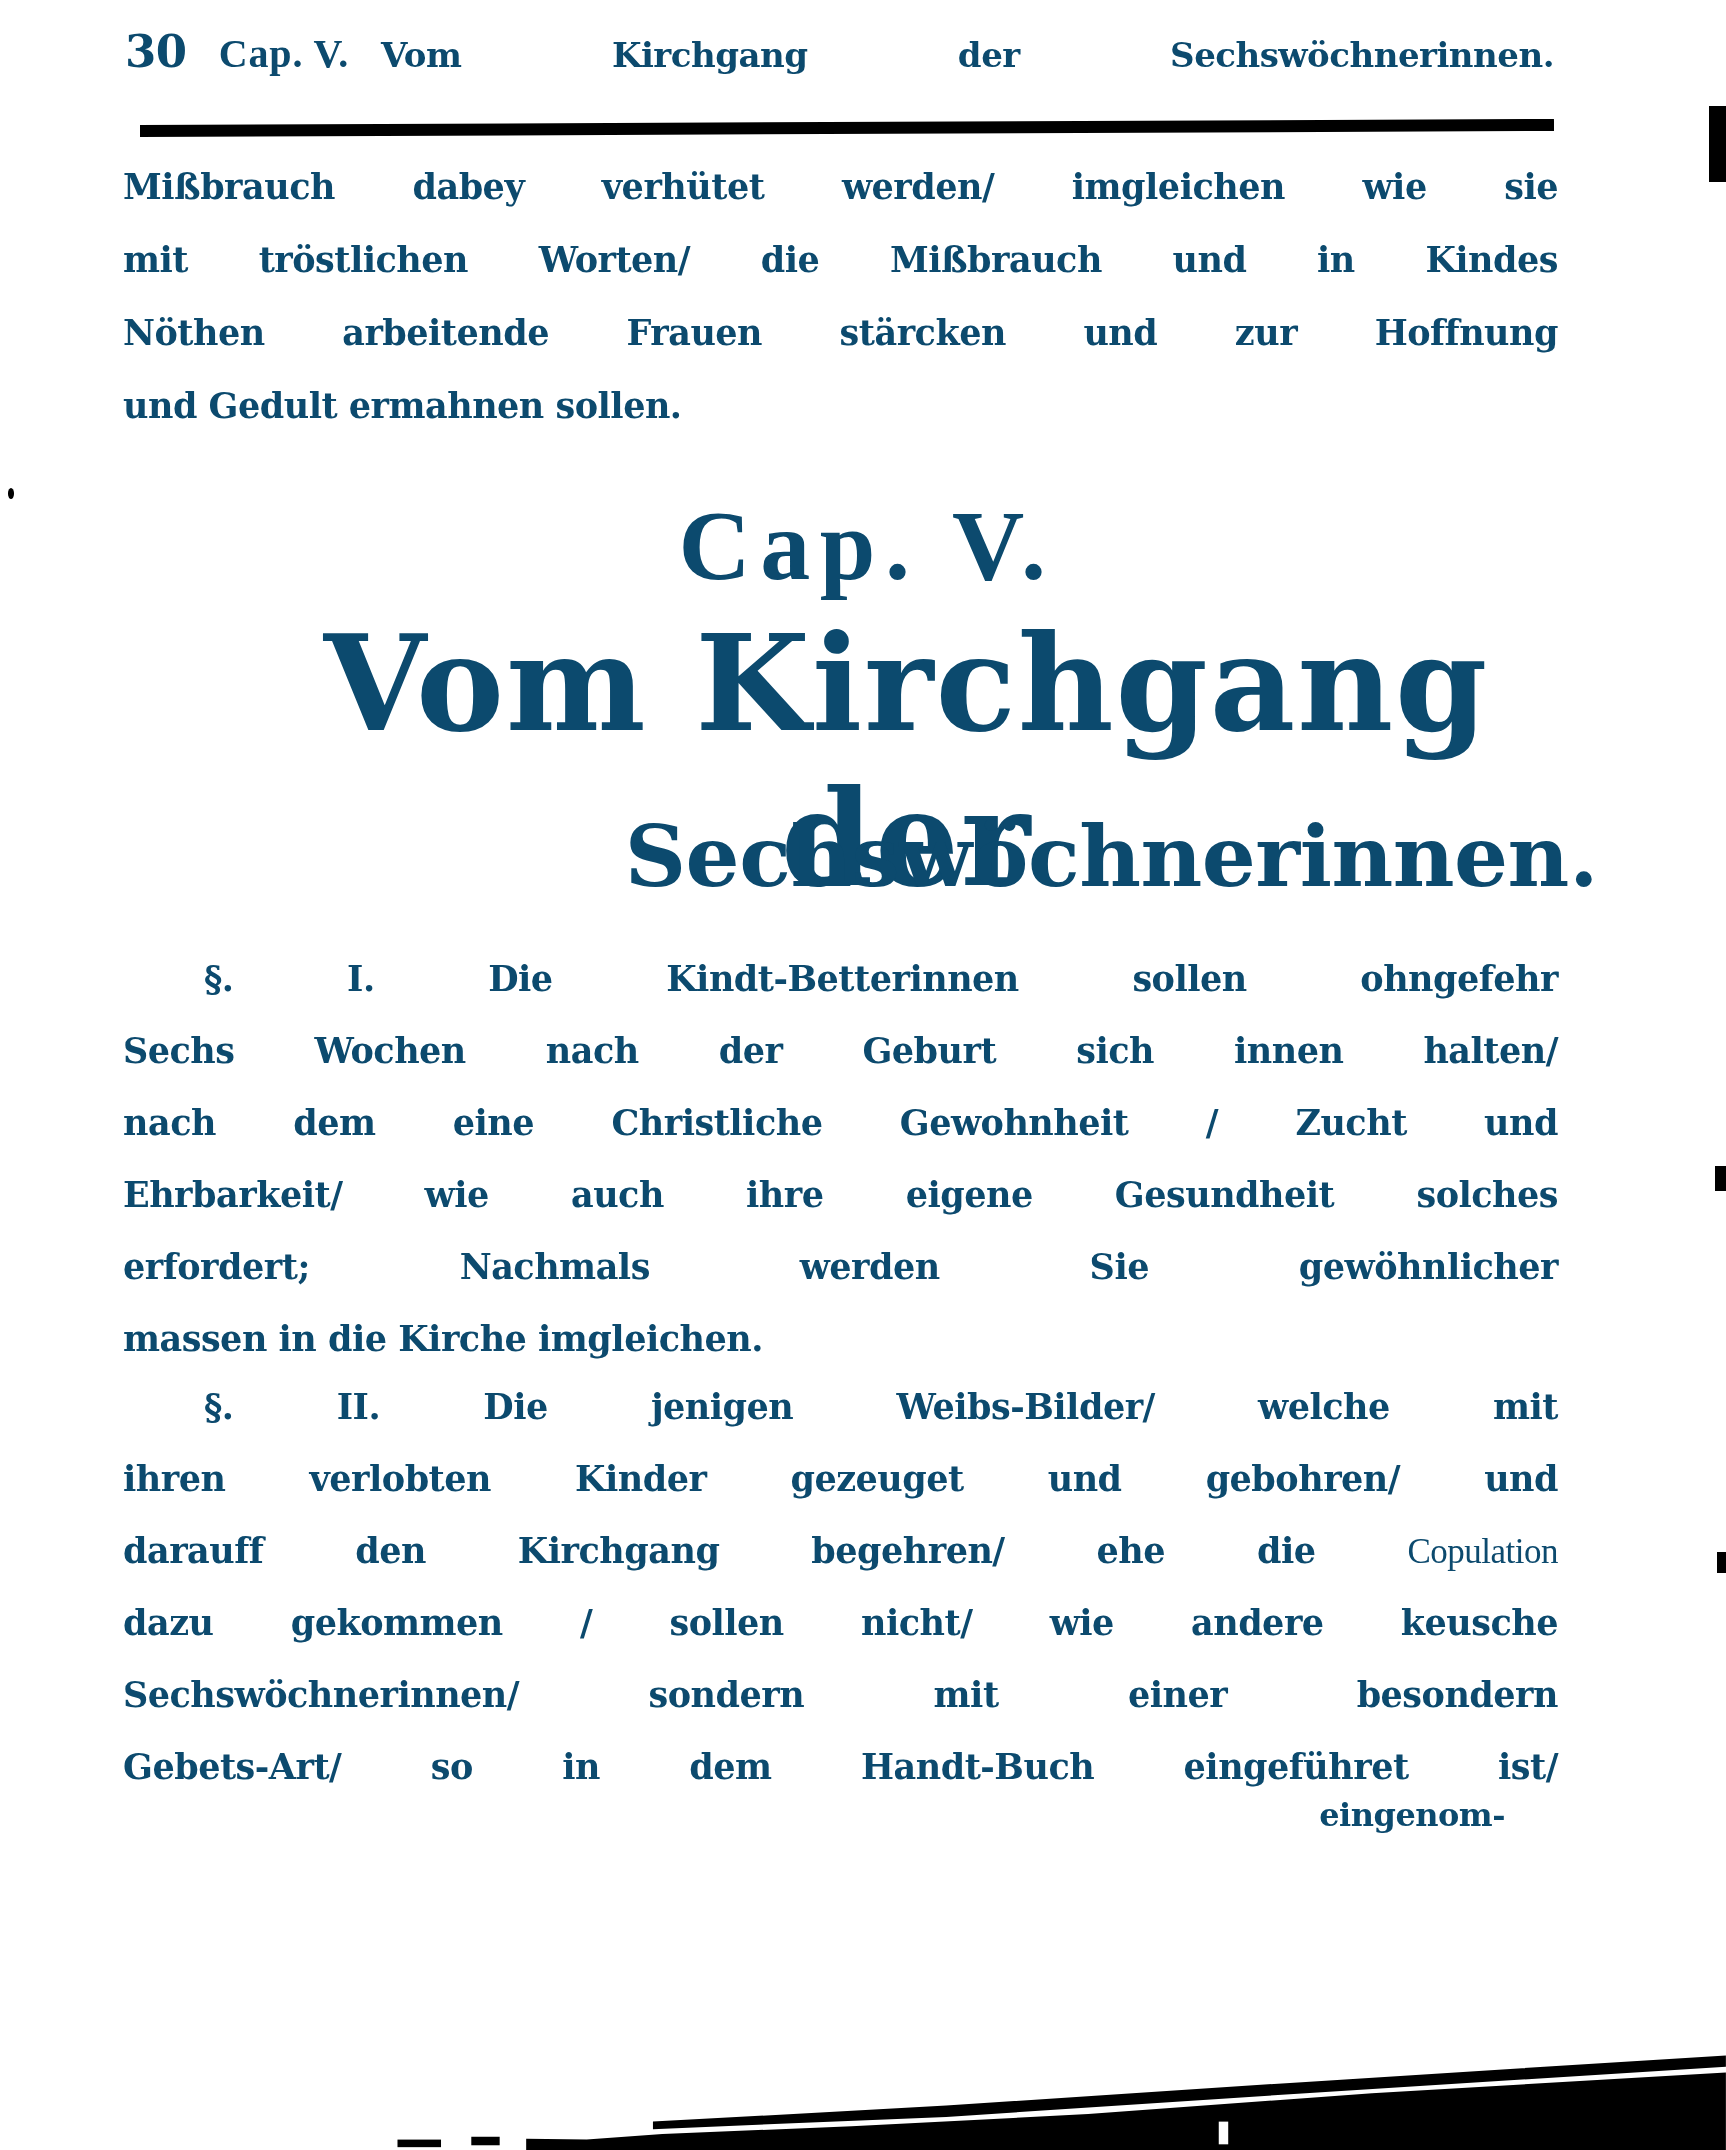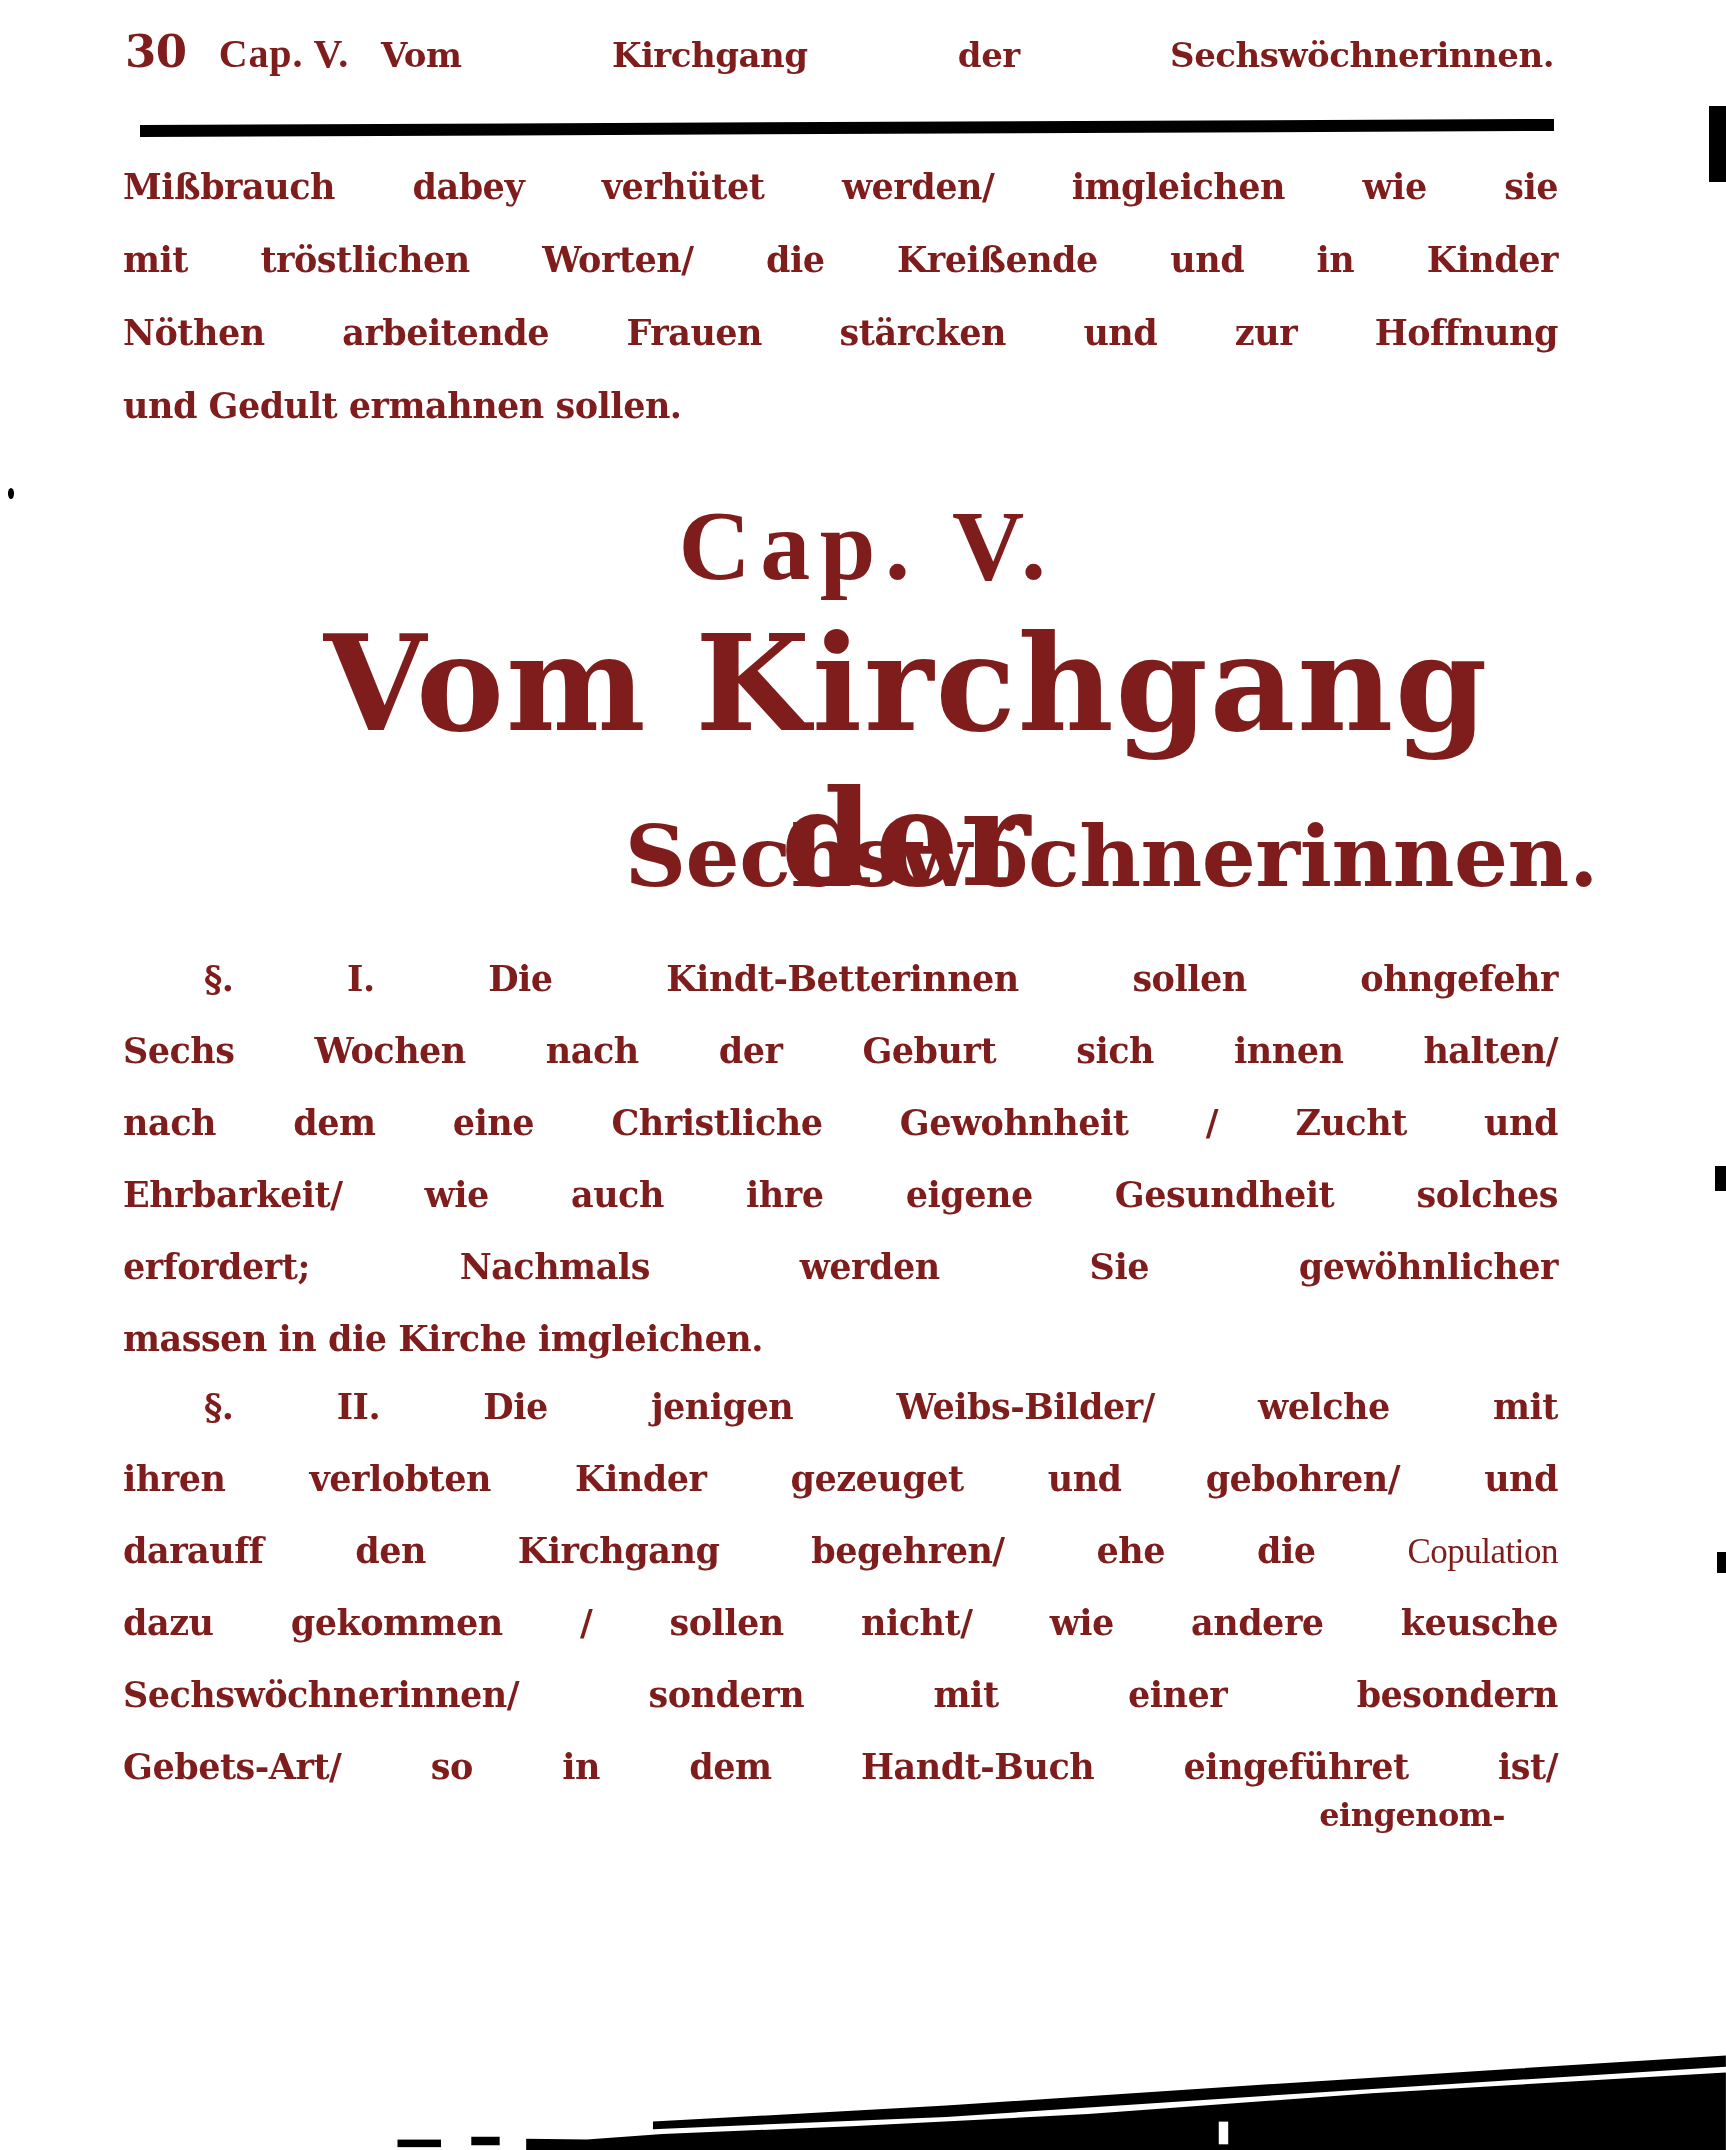--- a/index.html
+++ b/index.html
@@ -1,21 +1,21 @@
 <!DOCTYPE html>
 <html style="font-size:15px"><head>
 <meta charset="utf-8">
 <style>
   html, body { margin: 0; padding: 0; background: #ffffff; }
   .page {
     position: relative;
     width: 1726px;
     height: 2150px;
     background: #ffffff;
-    color: #7f1d1d;
+    color: #0c4a6e;
     overflow: hidden;
   }
   .frak {
     font-family: "DejaVu Serif", serif;
     font-weight: bold;
     letter-spacing: -0.5px;
   }
   .latin { font-family: "Liberation Serif", serif; font-weight: normal; }
 
   
@@ -108,21 +108,21 @@
   <header id="running-header">
     <span class="pagenum frak">30</span>
     <span class="caplabel">Cap. V.</span>
     <span class="runtitle frak">Vom Kirchgang der Sechswöchnerinnen.</span>
   </header>
 
   <div id="rule"></div>
 
   <div id="intro" class="para frak">
     <div class="line">Mißbrauch dabey verhütet werden/ imgleichen wie sie</div>
-    <div class="line">mit tröstlichen Worten/ die Kreißende und in Kinder</div>
+    <div class="line">mit tröstlichen Worten/ die Mißbrauch und in Kindes</div>
     <div class="line">Nöthen arbeitende Frauen stärcken und zur Hoffnung</div>
     <div class="line noj">und Gedult ermahnen sollen.</div>
   </div>
 
   <div id="capv">Cap. V.</div>
 
   <div id="title1" class="frak">Vom Kirchgang der</div>
   <div id="title2" class="frak">Sechswöchnerinnen.</div>
 
   <div id="sec1" class="para frak">

